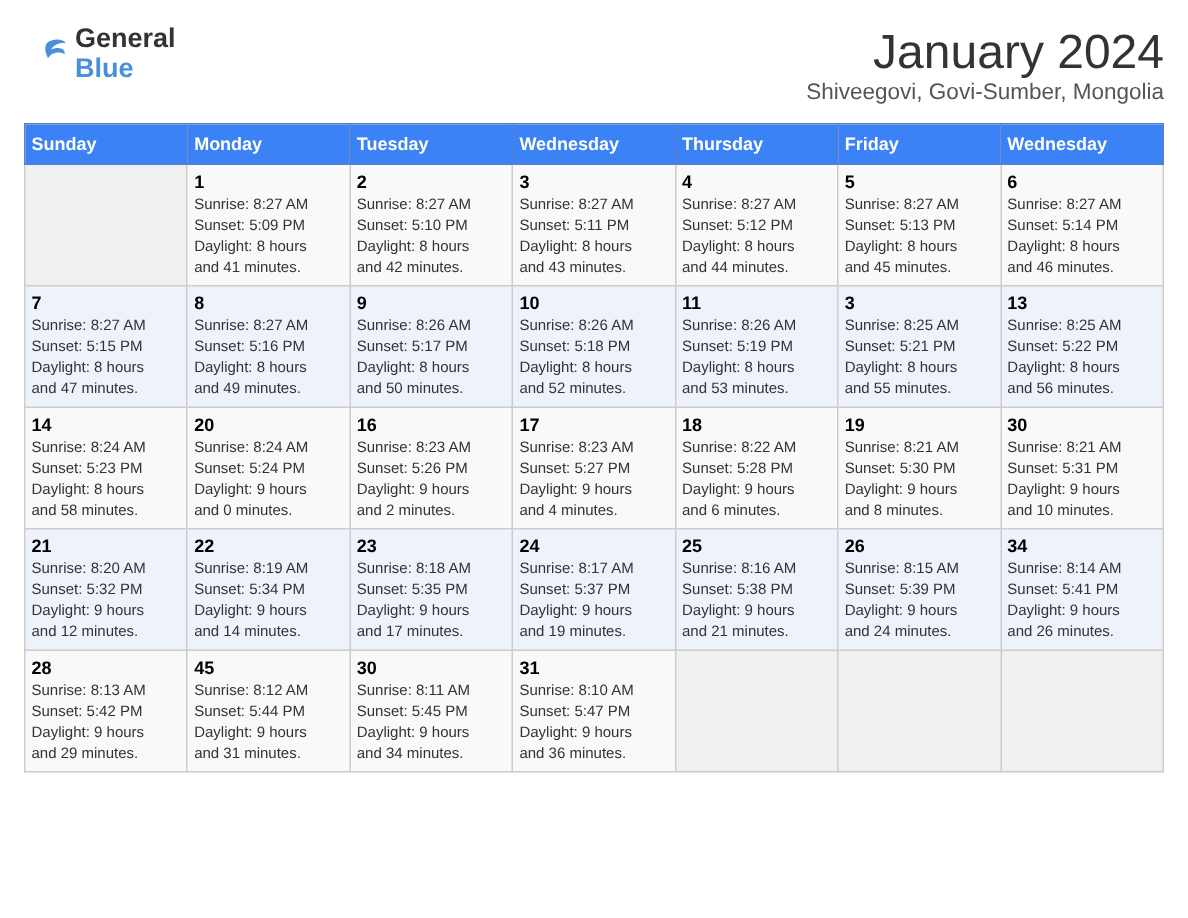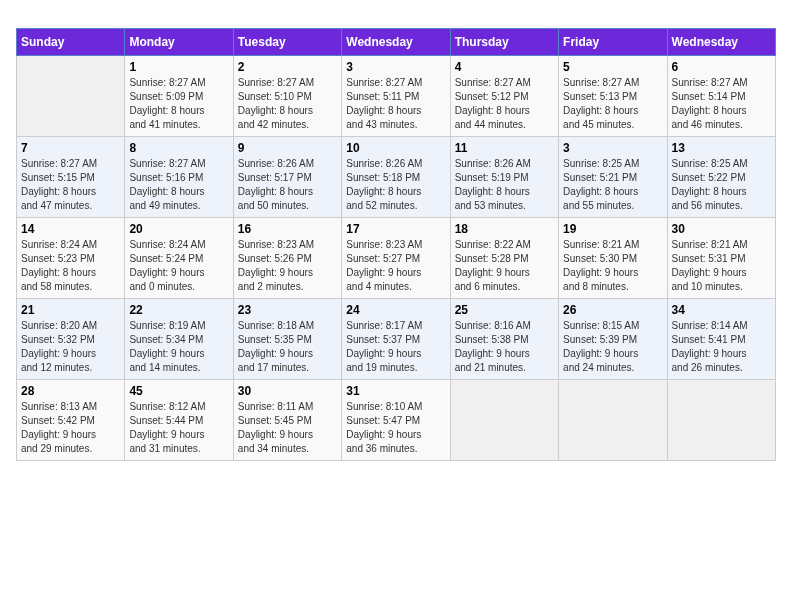--- a/index.html
+++ b/index.html
@@ -45,21 +45,21 @@
     .subtitle {
       font-size: 15px;
       color: #555;
     }
     table {
       width: 100%;
       border-collapse: collapse;
       font-size: 11px;
     }
     thead tr th {
-      background-color: #6d28d9;
+      background-color: #3b82f6;
       color: #fff;
       padding: 6px 4px;
       text-align: left;
       font-size: 12px;
       font-weight: bold;
       border: 1px solid #5580cc;
     }
     tbody tr td {
       border: 1px solid #ccc;
       vertical-align: top;
@@ -85,21 +85,32 @@
       font-size: 10px;
     }
     .empty-cell {
       background-color: #f0f0f0 !important;
     }
   </style>
 </head>
 <body>
 
 <div class="header">
+  <div class="logo">
+    <svg class="logo-bird" viewBox="0 0 30 30">
+      <path d="M15 8 C18 5, 26 4, 28 8 C24 7, 20 9, 18 12 C22 10, 28 11, 27 15 C23 13, 18 14, 16 18 C15 15, 13 12, 15 8Z" fill="#4a90d9"></path>
+    </svg>
+    <div class="logo-text">
+      <div>General</div>
+      <div><span>Blue</span></div>
+    </div>
+  </div>
   <div class="title-block">
+    <div class="month-title">January 2024</div>
+    <div class="subtitle">Shiveegovi, Govi-Sumber, Mongolia</div>
   </div>
 </div>
 
 <table>
   <thead>
     <tr>
     <th>Sunday</th>
         <th>Monday</th>
         <th>Tuesday</th>
         <th>Wednesday</th>

